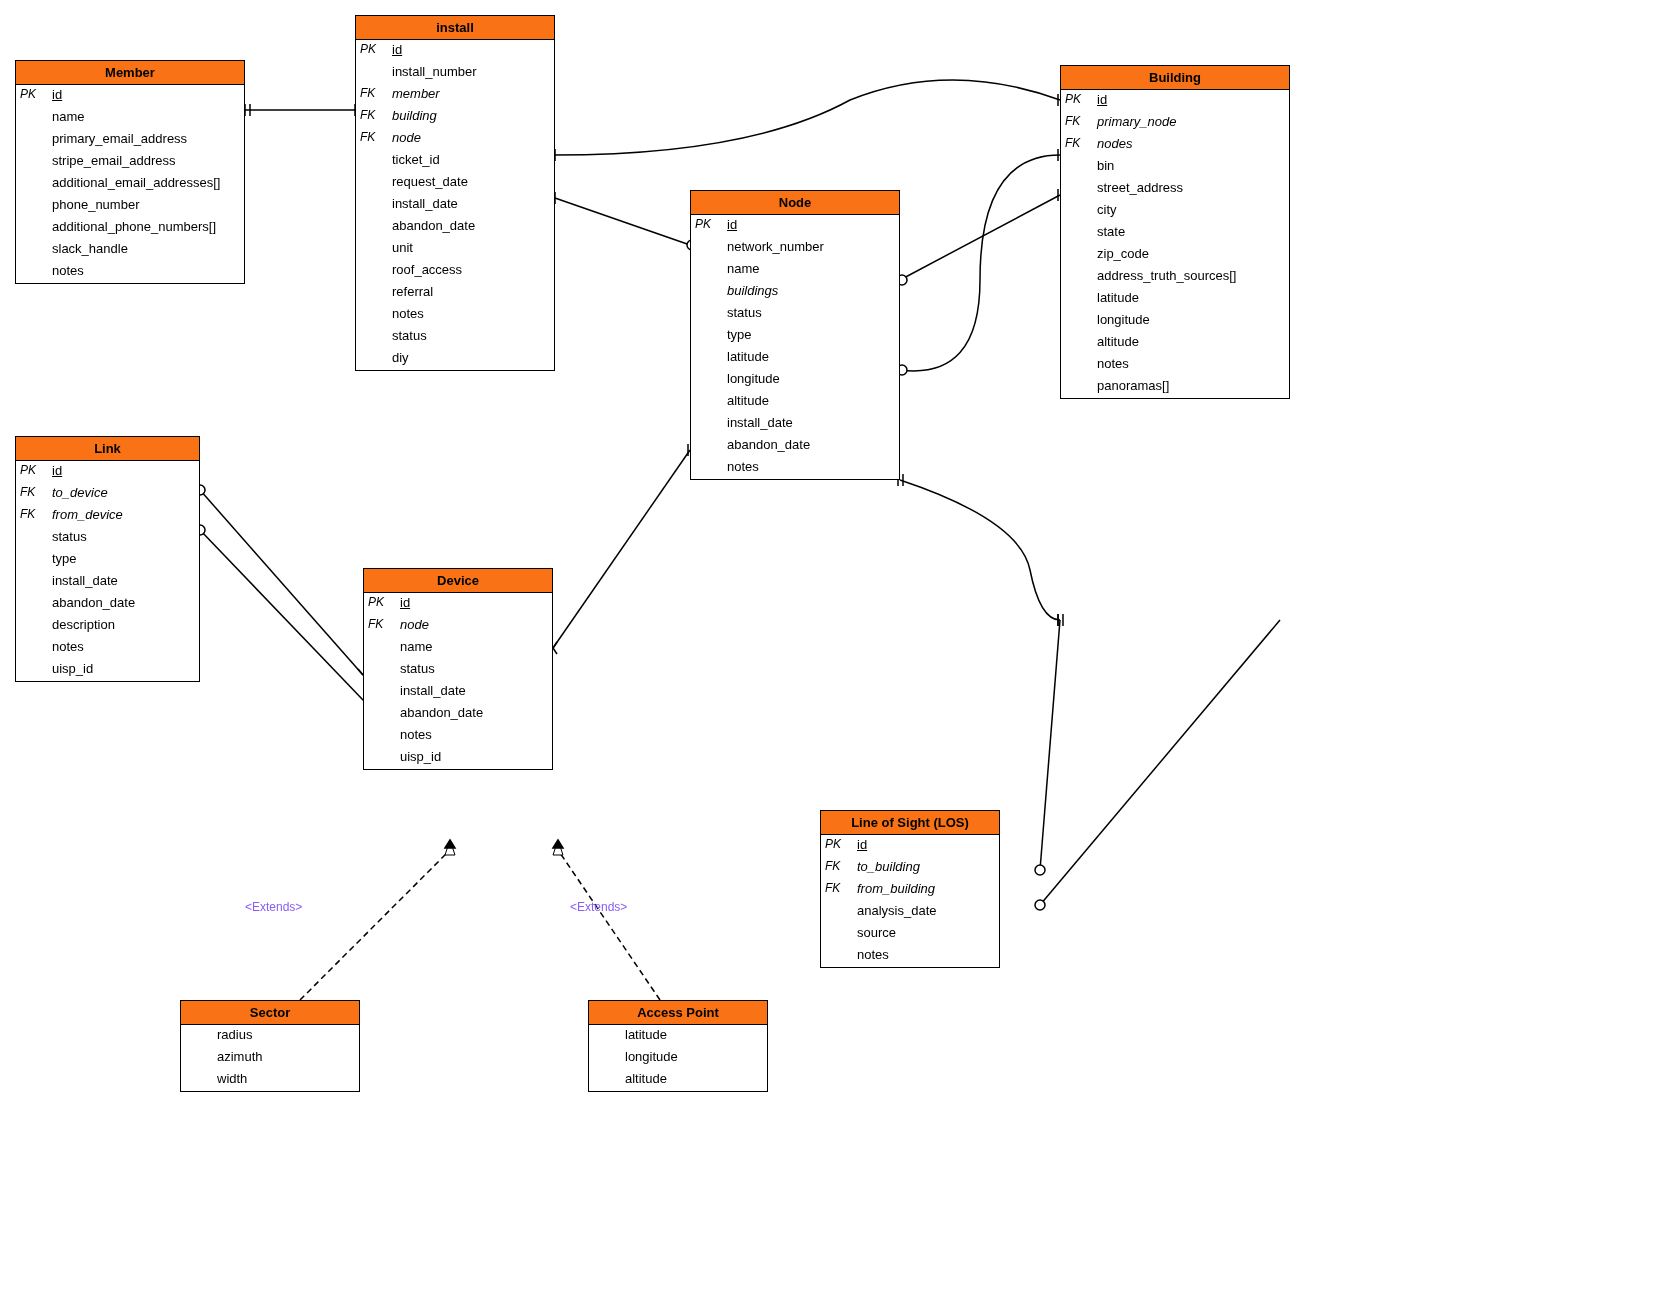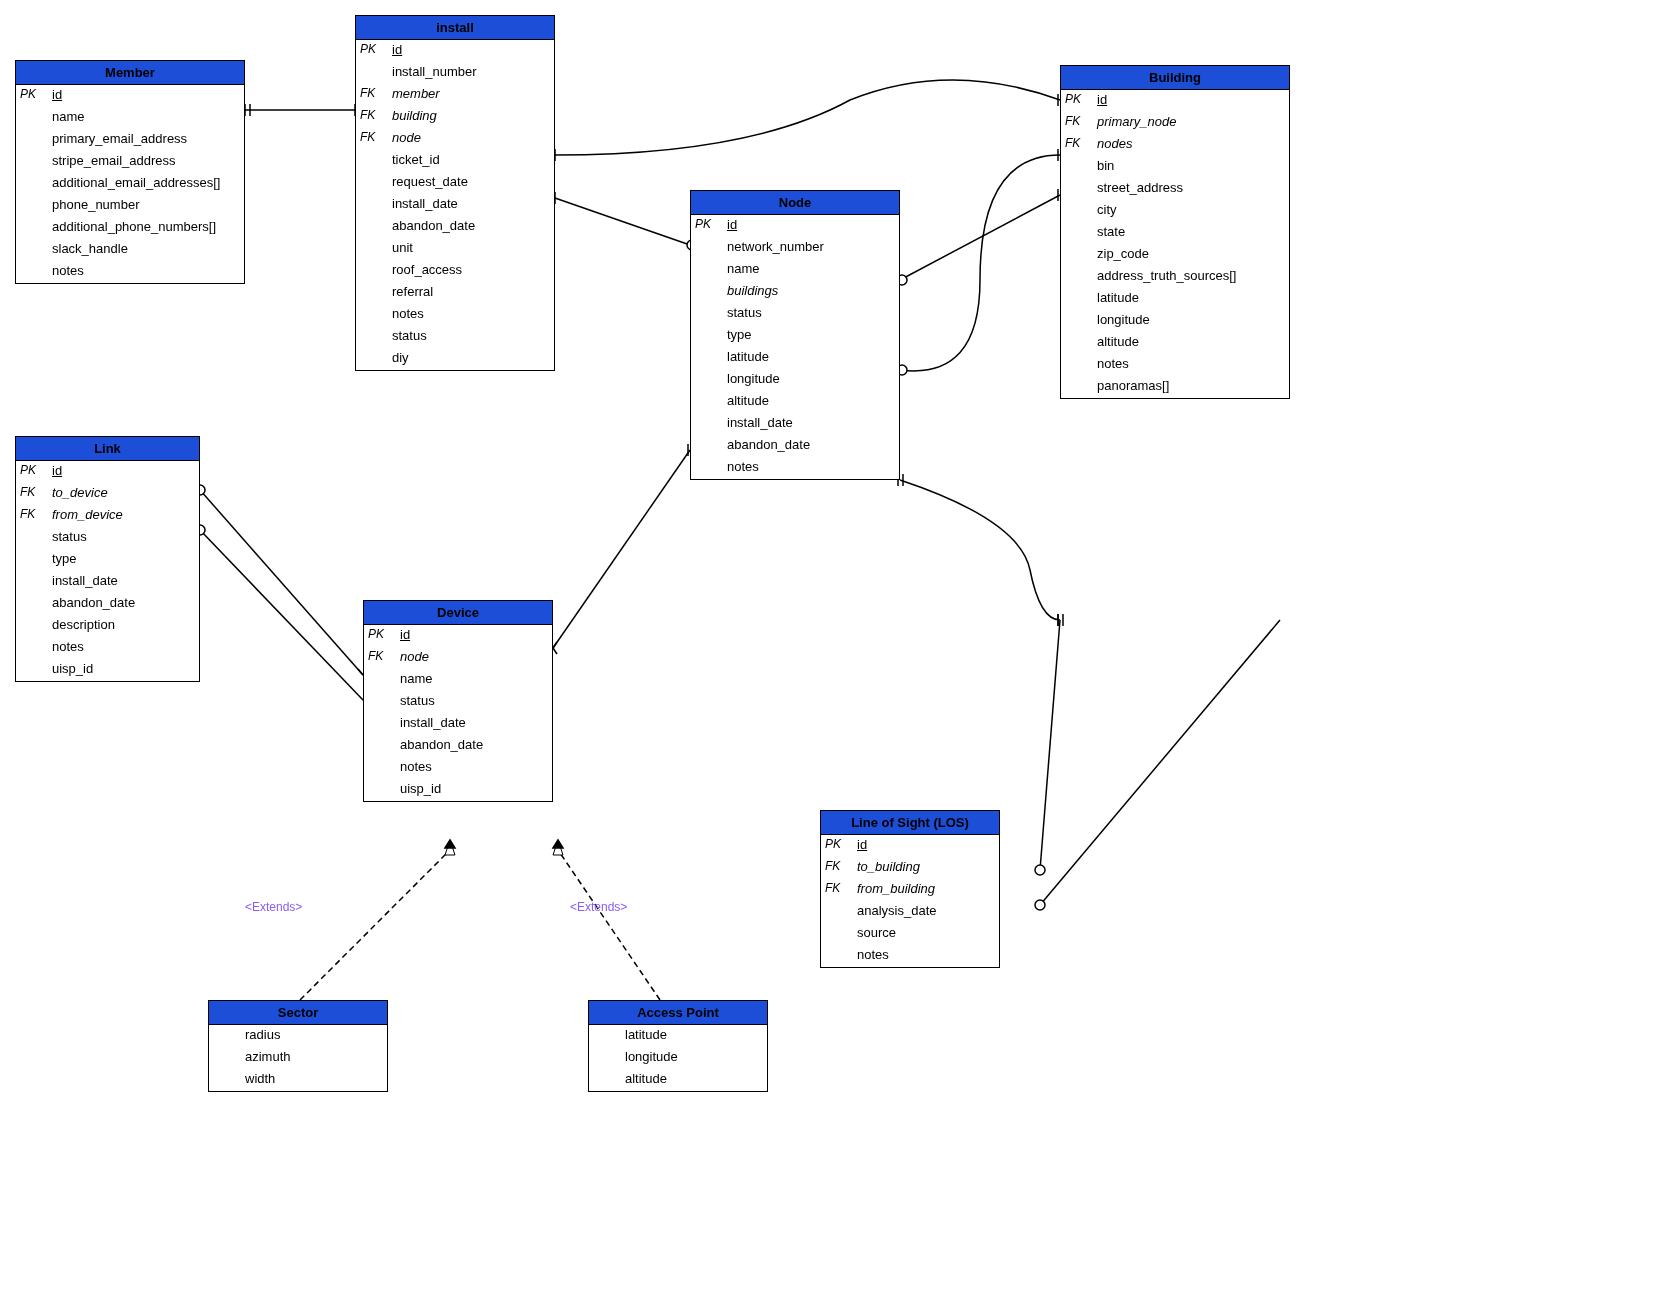--- a/index.html
+++ b/index.html
@@ -22,21 +22,21 @@
       position: absolute;
       border: 1.5px solid #000;
       background: #fff;
       min-width: 180px;
     }
     .er-table-header {
       text-align: center;
       font-weight: bold;
       padding: 4px 8px;
       border-bottom: 1.5px solid #000;
-      background: #1d4ed8;
+      background: #f97316;
     }
     .er-table-body {
       padding: 0;
     }
     .er-row {
       display: flex;
       align-items: flex-start;
       padding: 2px 8px 2px 4px;
       min-height: 22px;
       border-bottom: none;
@@ -432,21 +432,21 @@
         <span class="er-row-key"></span>
         <span class="er-row-name">notes</span>
       </div>
       <div class="er-row">
         <span class="er-row-key"></span>
         <span class="er-row-name">uisp_id</span>
       </div>
     </div>
   </div>
 
-  <div class="er-table" style="left:363px; top:600px; width:190px;">
+  <div class="er-table" style="left:363px; top:568px; width:190px;">
     <div class="er-table-header">Device</div>
     <div class="er-table-body">
       <div class="er-row">
         <span class="er-row-key">PK</span>
         <span class="er-row-name pk-field">id</span>
       </div>
       <div class="er-row">
         <span class="er-row-key">FK</span>
         <span class="er-row-name fk-field">node</span>
       </div>
@@ -470,21 +470,21 @@
         <span class="er-row-key"></span>
         <span class="er-row-name">notes</span>
       </div>
       <div class="er-row">
         <span class="er-row-key"></span>
         <span class="er-row-name">uisp_id</span>
       </div>
     </div>
   </div>
 
-  <div class="er-table" style="left:180px; top:1000px; width:160px;margin-left:28px;">
+  <div class="er-table" style="left:180px; top:1000px; width:160px;">
     <div class="er-table-header">Sector</div>
     <div class="er-table-body">
       <div class="er-row">
         <span class="er-row-key"></span>
         <span class="er-row-name">radius</span>
       </div>
       <div class="er-row">
         <span class="er-row-key"></span>
         <span class="er-row-name">azimuth</span>
       </div>

